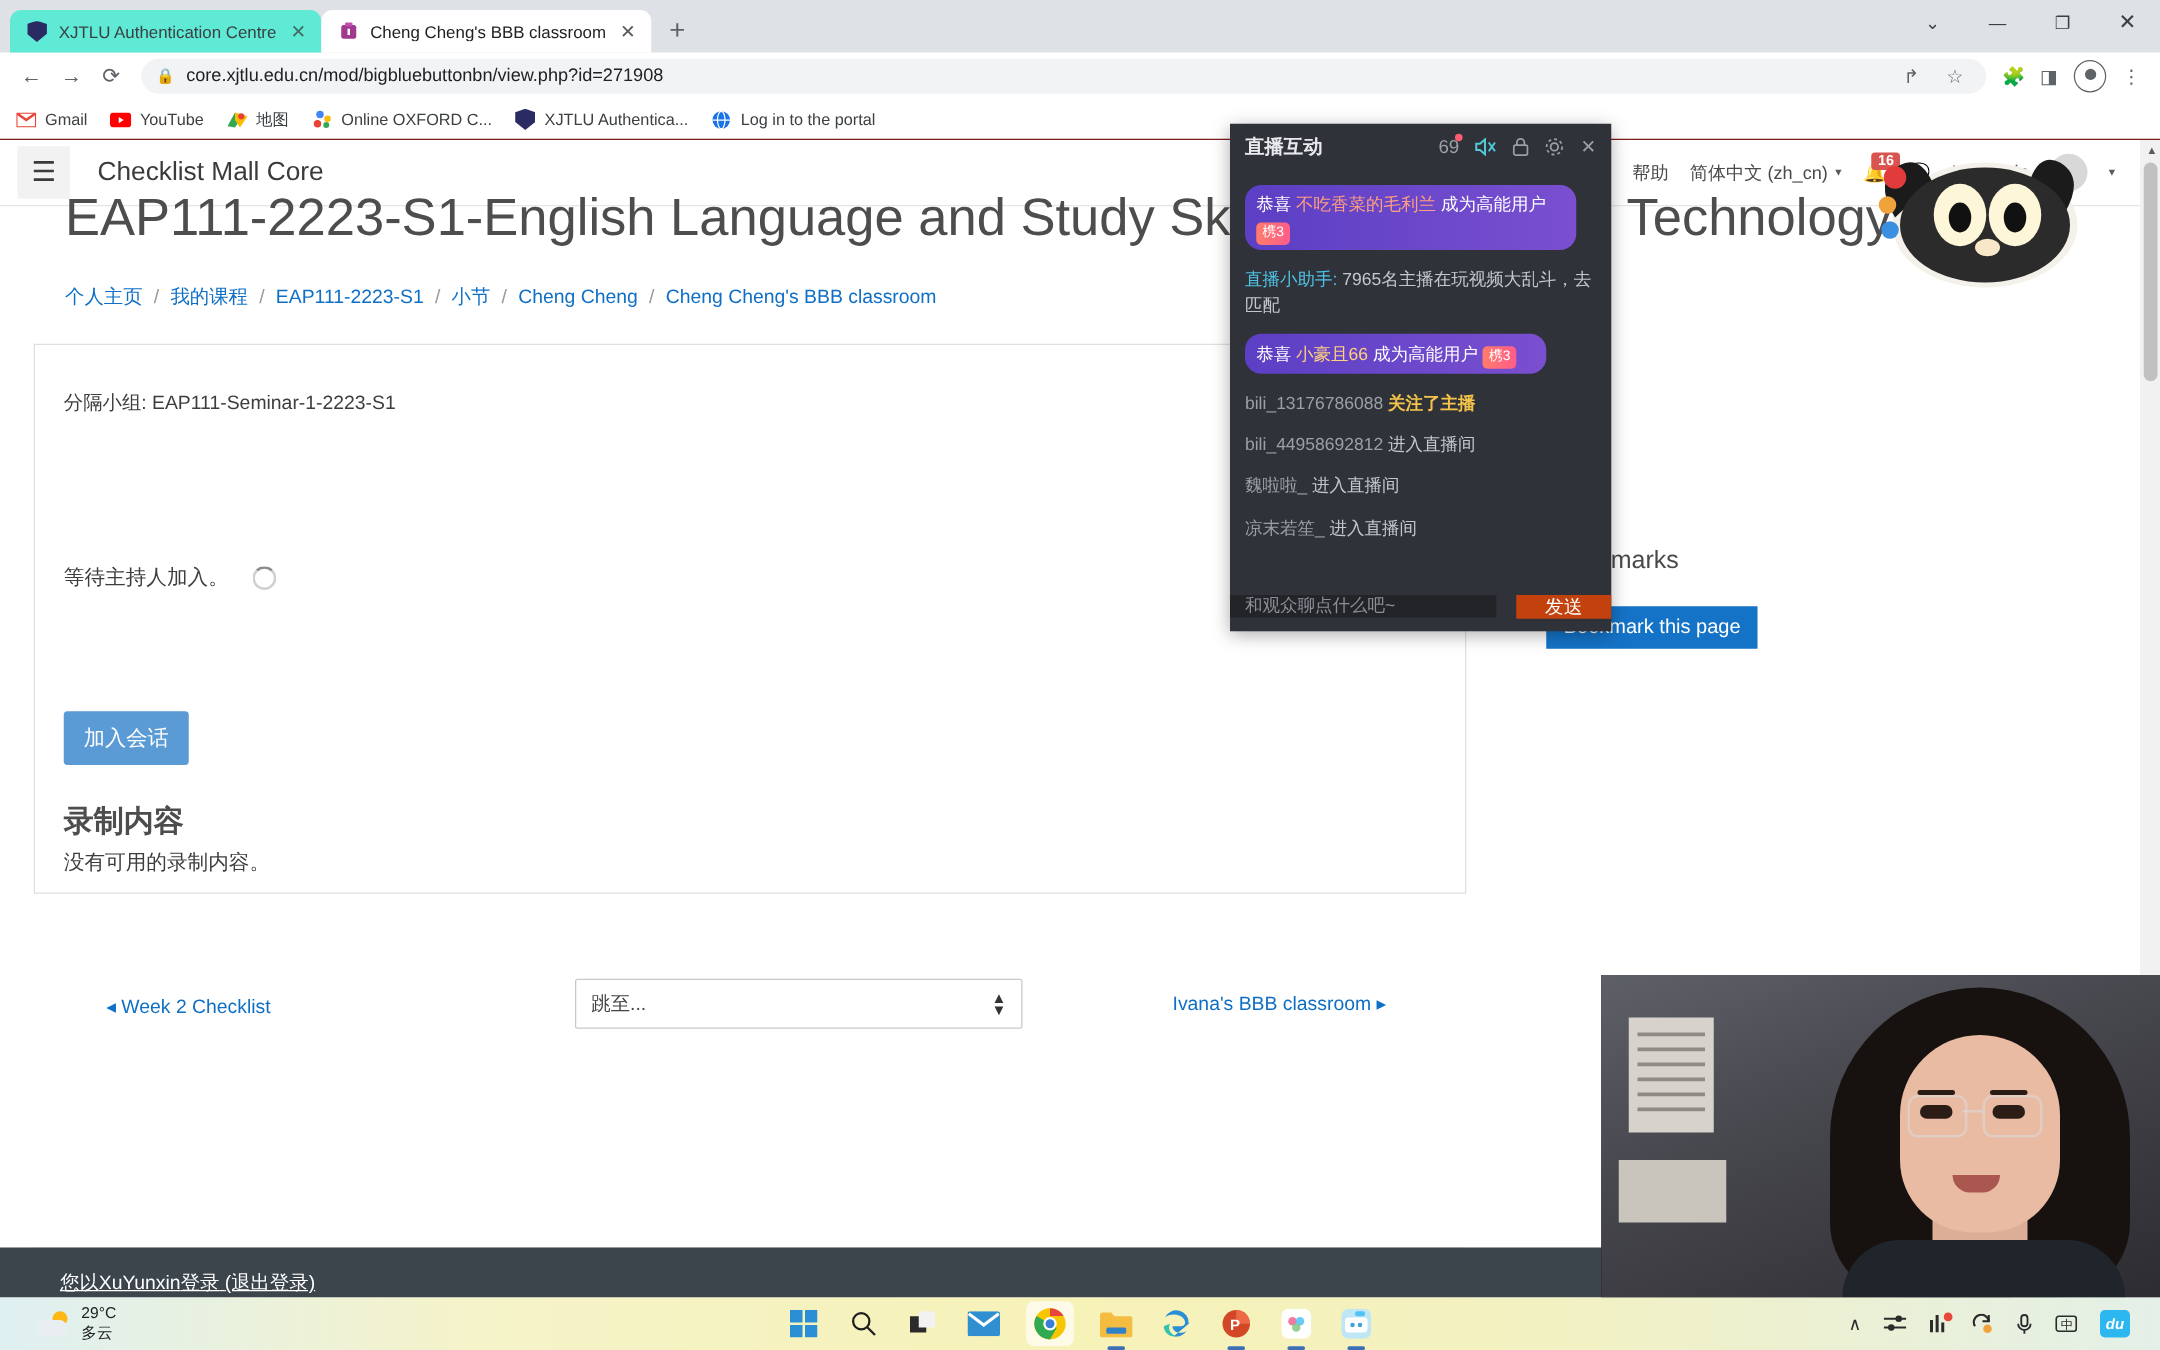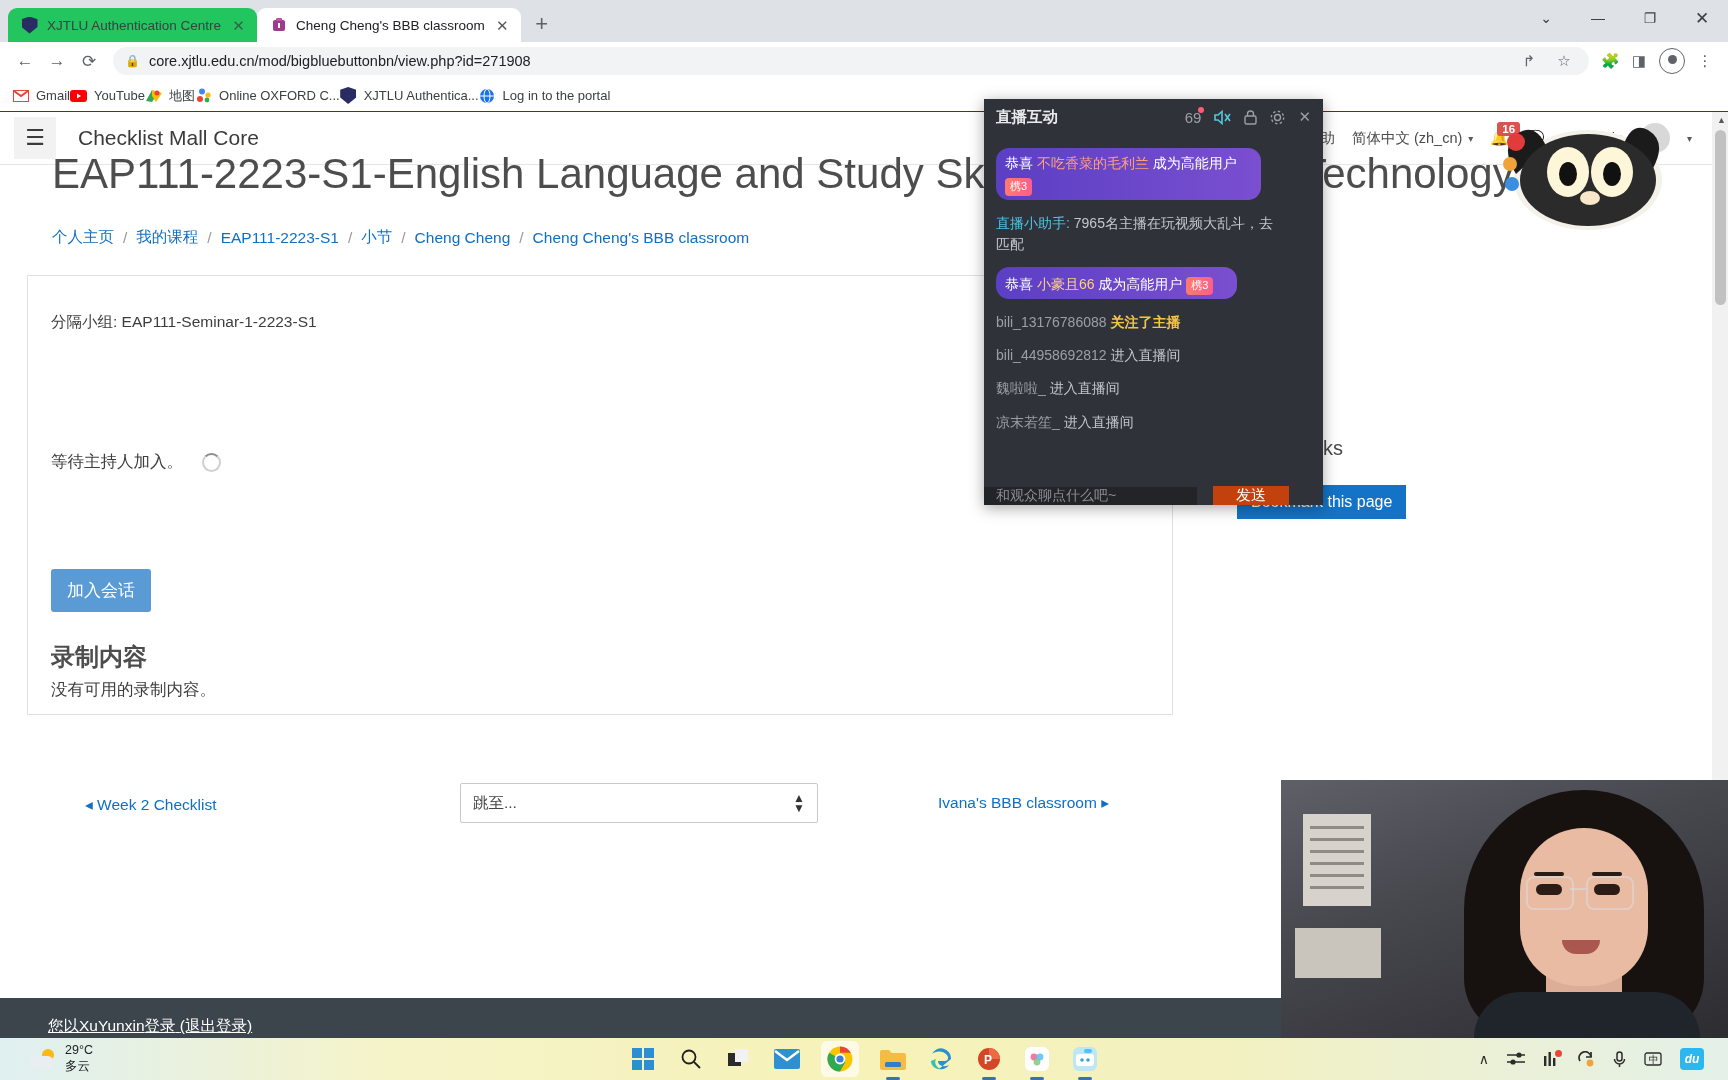--- a/index.html
+++ b/index.html
@@ -7,21 +7,21 @@
     width:1728px;height:1080px;overflow:hidden;
     font-family:"Liberation Sans","DejaVu Sans",sans-serif;
     background:#fff;position:relative;
   }
   
   .chrome{position:absolute;left:0;top:0;width:1728px;height:1038px;background:#dee1e6;}
   .tabstrip{height:42px;display:flex;align-items:flex-end;padding-left:8px;position:relative;}
   .tab{height:34px;display:flex;align-items:center;gap:9px;padding:0 10px 0 13px;
        border-radius:9px 9px 0 0;font-size:13.5px;color:#3c4043;min-width:200px;max-width:248px;
        position:relative;}
-  .tab.inactive{background:#22c55e;color:#3c4043;}
+  .tab.inactive{background:#5eead4;color:#3c4043;}
   .tab.active{background:#fff;color:#202124;}
   .tab .favicon{width:17px;height:17px;flex:0 0 17px;display:flex;align-items:center;justify-content:center;}
   .tab .tlabel{flex:1;white-space:nowrap;overflow:hidden;text-overflow:ellipsis;font-size:13.5px;}
   .tab .tclose{width:17px;height:17px;flex:0 0 17px;opacity:.75;display:flex;align-items:center;justify-content:center;font-size:15px;line-height:1;}
   .newtab{width:30px;height:30px;display:flex;align-items:center;justify-content:center;
           font-size:22px;color:#5f6368;margin:0 0 3px 6px;font-weight:300;}
   .wincontrols{position:absolute;right:0;top:0;display:flex;height:36px;}
   .wc{width:52px;height:36px;display:flex;align-items:center;justify-content:center;color:#3c4043;font-size:14px;}
   .wc.close{font-size:17px;}
   .shieldico{width:16px;height:17px;background:#2b2b63;
@@ -30,21 +30,21 @@
   .toolbar{height:38px;background:#fff;display:flex;align-items:center;padding:0 10px;gap:2px;}
   .navbtn{width:30px;height:30px;display:flex;align-items:center;justify-content:center;color:#5f6368;font-size:17px;}
   .omnibox{flex:1;height:28px;background:#f1f3f4;border-radius:15px;display:flex;align-items:center;
            padding:0 12px;gap:9px;margin:0 7px;}
   .omnibox .url{font-size:14.5px;color:#202124;flex:1;white-space:nowrap;overflow:hidden;}
   .ticon{width:26px;height:26px;display:flex;align-items:center;justify-content:center;color:#5f6368;font-size:15px;}
   .avatarbtn{width:24px;height:24px;border-radius:50%;border:1.6px solid #5f6368;display:flex;align-items:center;
              justify-content:center;margin:0 5px;}
   .avatarbtn::after{content:"";width:9px;height:9px;border-radius:50%;background:#5f6368;position:relative;top:-2px;}
 
-  .bookmarks{height:31px;background:#fff;display:flex;align-items:center;padding:0 12px;
+  .bookmarks{height:31px;background:#fff;display:flex;align-items:center;padding:0 12px;gap:18px;
              border-bottom:3px solid #7f1d1d;}
   .bm{display:flex;align-items:center;gap:7px;font-size:13px;color:#3c4043;white-space:nowrap;}
   .bmico{width:17px;height:17px;flex:0 0 17px;display:flex;align-items:center;justify-content:center;font-size:12px;}
 
   
   .page{position:absolute;left:0;top:112px;width:1728px;height:926px;background:#fff;overflow:hidden;}
   .mnav{height:52px;display:flex;align-items:center;padding:0 14px;border-bottom:1px solid #e6e6e6;background:#fff;}
   .burger{width:42px;height:42px;background:#f2f2f2;display:flex;align-items:center;justify-content:center;
           font-size:22px;color:#3b3b3b;}
   .brand{font-size:21px;color:#3b3b3b;margin-left:22px;font-weight:400;}
@@ -93,41 +93,41 @@
   .scr-up{top:3px;} .scr-dn{bottom:3px;}
 
   
   .mascot{position:absolute;right:62px;top:10px;width:190px;height:112px;}
 
   
   .bmk-title{position:absolute;left:1243px;top:325px;font-size:20px;color:#4a4a4a;}
   .bmk-btn{position:absolute;left:1237px;top:373px;background:#1473c7;color:#fff;font-size:16px;padding:8px 14px;}
 
   
-  .live{position:absolute;left:984px;top:99px;width:339px;height:406px;background:#2f3238;
+  .live{position:absolute;left:984px;top:99px;width:305px;height:406px;background:#2f3238;
         box-shadow:0 3px 14px rgba(0,0,0,.35);color:#d6d8db;}
   .live-head{height:36px;display:flex;align-items:center;padding:0 12px;gap:0;}
   .live-title{font-size:15.5px;color:#e8eaed;font-weight:600;}
   .live-icons{margin-left:auto;display:flex;align-items:center;gap:13px;}
   .li{font-size:15px;color:#9aa0a6;position:relative;display:flex;align-items:center;}
   .li.active{color:#52c8d8;}
   .li .dot{position:absolute;right:-3px;top:-2px;width:6px;height:6px;border-radius:50%;background:#ff5c72;}
   .live-body{position:absolute;left:0;top:36px;width:305px;height:326px;padding:0 12px;box-sizing:border-box;
              overflow:hidden;}
   .msg{font-size:14px;line-height:1.45;margin-top:13px;color:#c4c7cc;}
   .msg.pill{background:linear-gradient(90deg,#5b3fc4,#7a4fd0);border-radius:13px;padding:5px 24px 4px 9px;
             display:inline-block;color:#fff;}
   .msg .nm-pink{color:#ff9f7f;}
   .msg .nm-yellow{color:#ffd080;}
   .msg .nm-blue{color:#4fc3e8;}
   .msg .nm-grey{color:#9aa0a6;}
   .msg .act-yellow{color:#f5c34a;font-weight:600;}
   .rankbadge{display:inline-block;background:linear-gradient(90deg,#ff7b6b,#ff5d89);color:#fff;font-size:11px;
              border-radius:4px;padding:1px 5px;margin-top:5px;}
-  .live-input{position:absolute;left:0;bottom:0;width:305px;height:40px;display:flex;align-items:flex-end;}
+  .live-input{position:absolute;left:0;bottom:0;width:305px;height:40px;display:flex;align-items:center;}
   .live-input .field{flex:1;background:#222428;display:flex;align-items:center;padding:0 12px;font-size:14px;color:#8a8f96;}
   .live-input .send{width:76px;background:#c2410c;color:#fff;display:flex;align-items:center;justify-content:center;font-size:15px;margin-left:16px;}
 
   
   .webcam{position:absolute;right:0;bottom:42px;width:447px;height:258px;background:#1b1b1f;overflow:hidden;}
   .cam-wall{position:absolute;inset:0;background:linear-gradient(160deg,#5e6068 0%,#47474e 40%,#2c2c31 100%);}
   .cam-poster{position:absolute;left:22px;top:34px;width:68px;height:92px;background:#d7d3cc;}
   .cam-poster .pl{position:absolute;left:7px;width:54px;height:3px;background:#8e8a84;}
   .cam-poster2{position:absolute;left:14px;top:148px;width:86px;height:50px;background:#c9c5bd;}
   .cam-person{position:absolute;right:-8px;bottom:0;width:300px;height:258px;}

